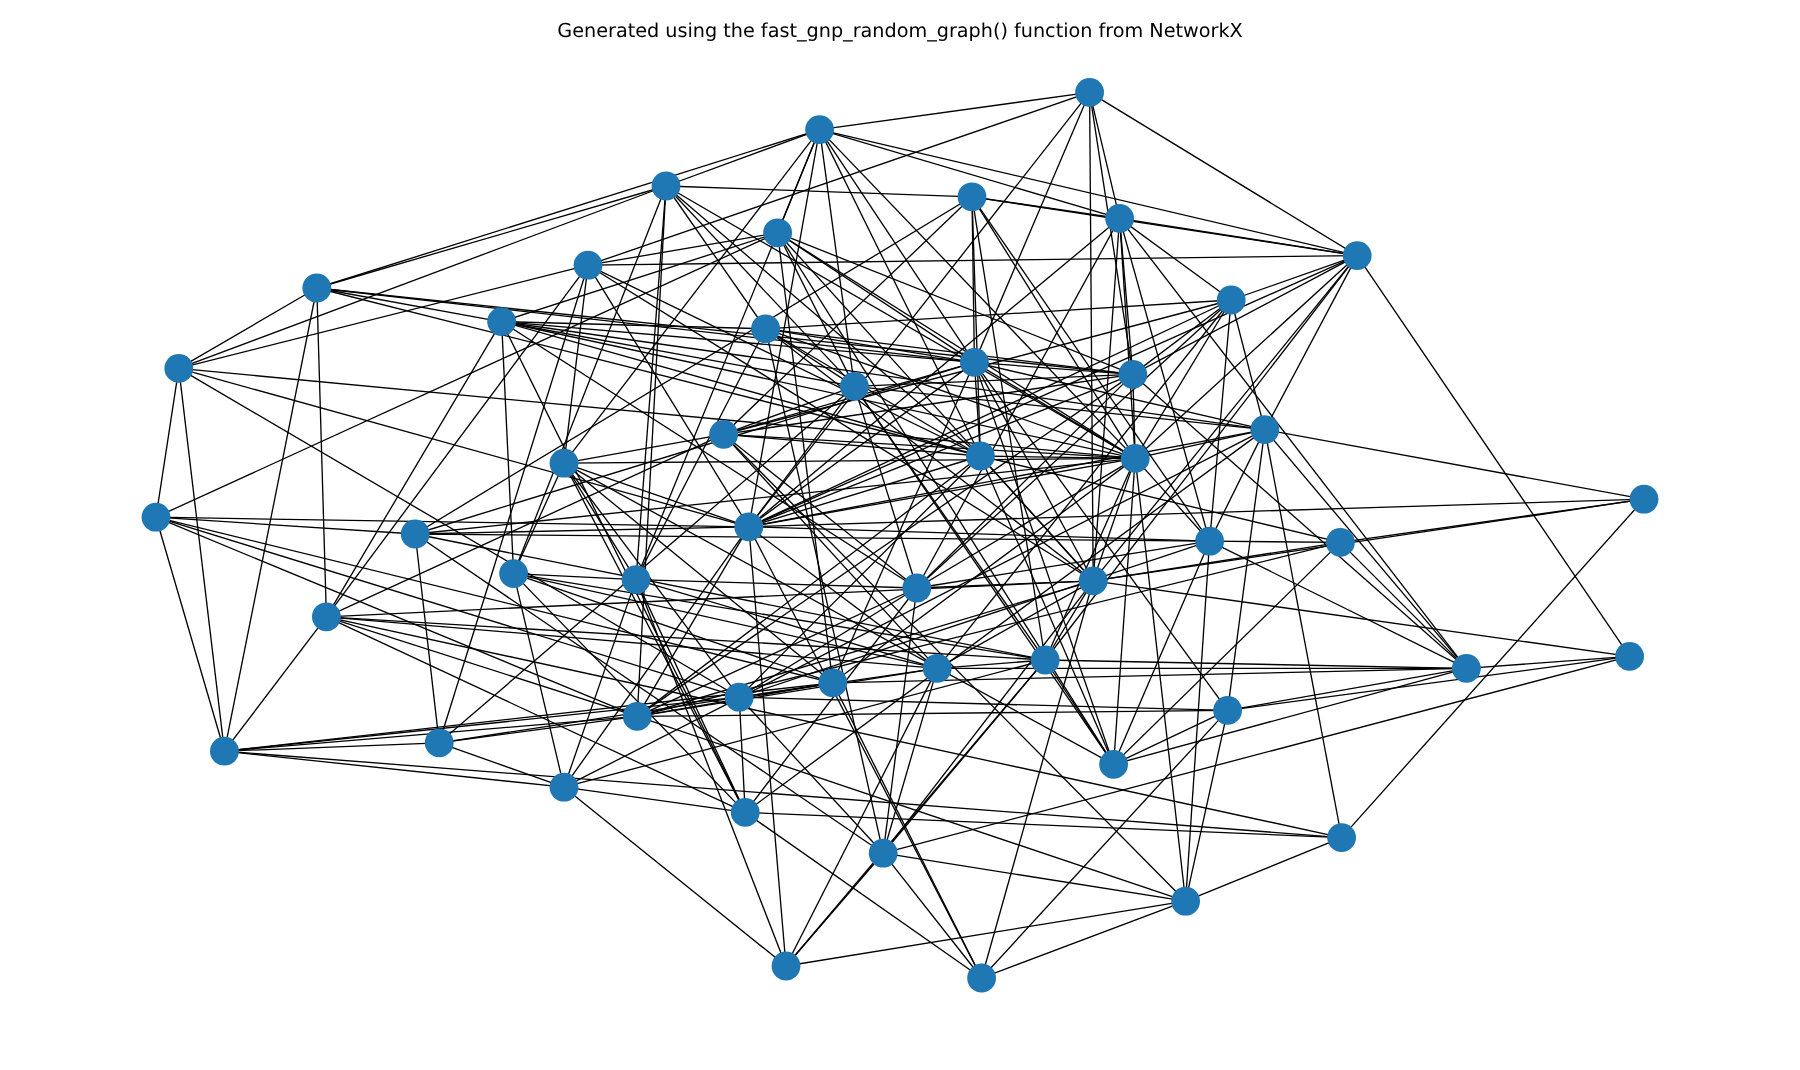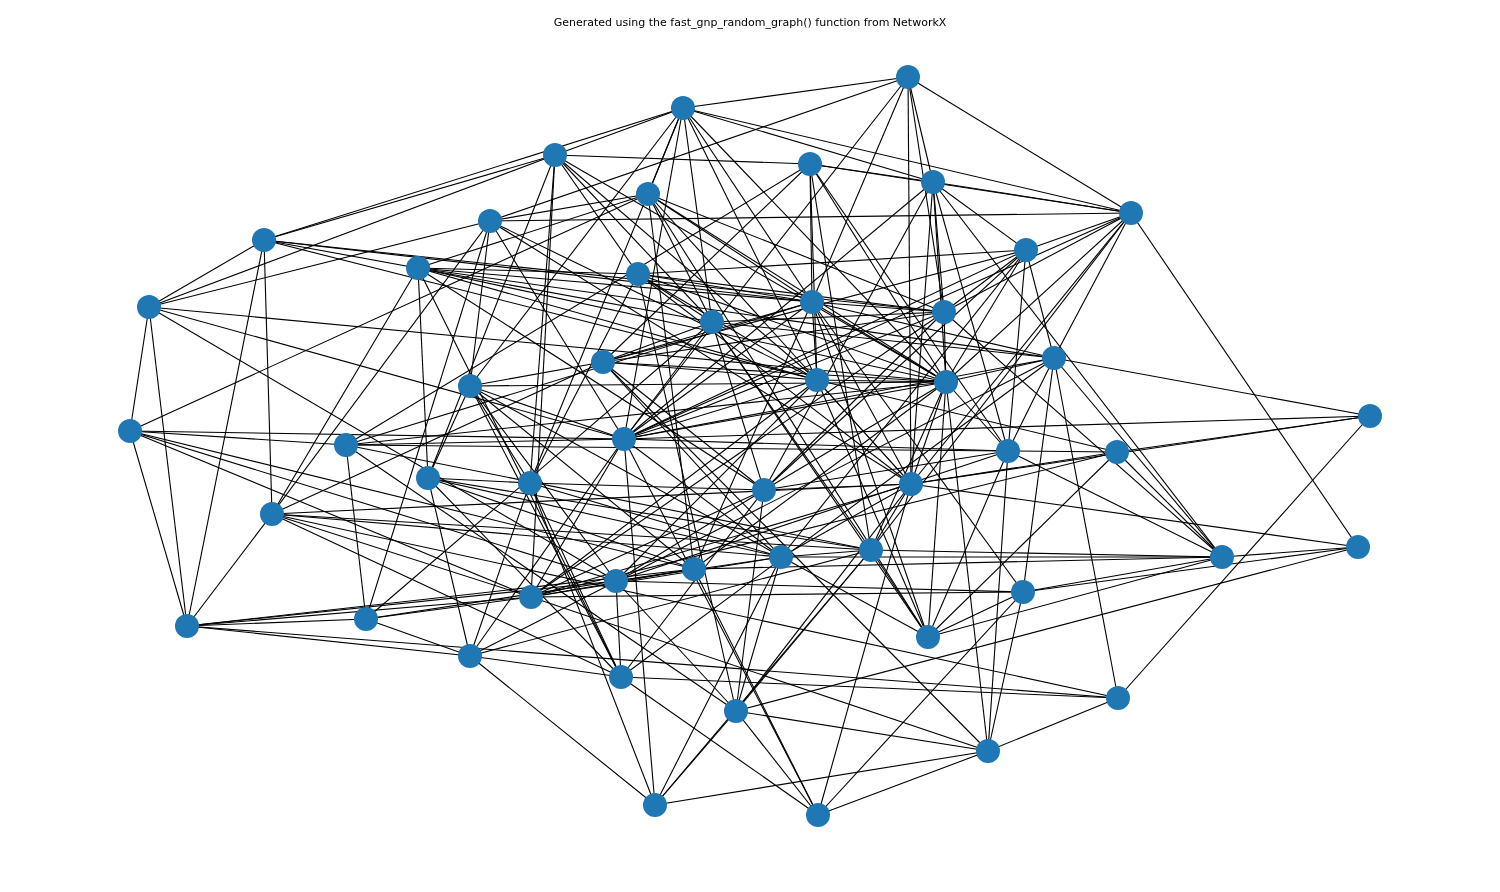--- a/index.html
+++ b/index.html
@@ -1,17 +1,17 @@
 <!DOCTYPE html>
 <html><head>
 <meta charset="utf-8">
 <style>
   html, body { margin: 0; padding: 0; background: #ffffff; }
   body { width: 1500px; height: 892px; position: relative; overflow: hidden; font-family: "DejaVu Sans", sans-serif; }
-  #title { position: absolute; left: 0; top: 16px; width: 1500px; text-align: center; font-size: 11px; color: #000; }
+  #title { position: absolute; left: 0; top: 16px; width: 1500px; text-align: center; font-size: 16px; color: #000; }
   #graph { position: absolute; left: 0; top: 0; }
   .edge { stroke: #000; stroke-width: 1.1; }
   .node { fill: #1f77b4; }
 </style>
 </head>
 <body>
 
 <div id="title">Generated using the fast_gnp_random_graph() function from NetworkX</div>
 
 <svg id="graph" width="1500" height="892" viewBox="0 0 1500 892">

